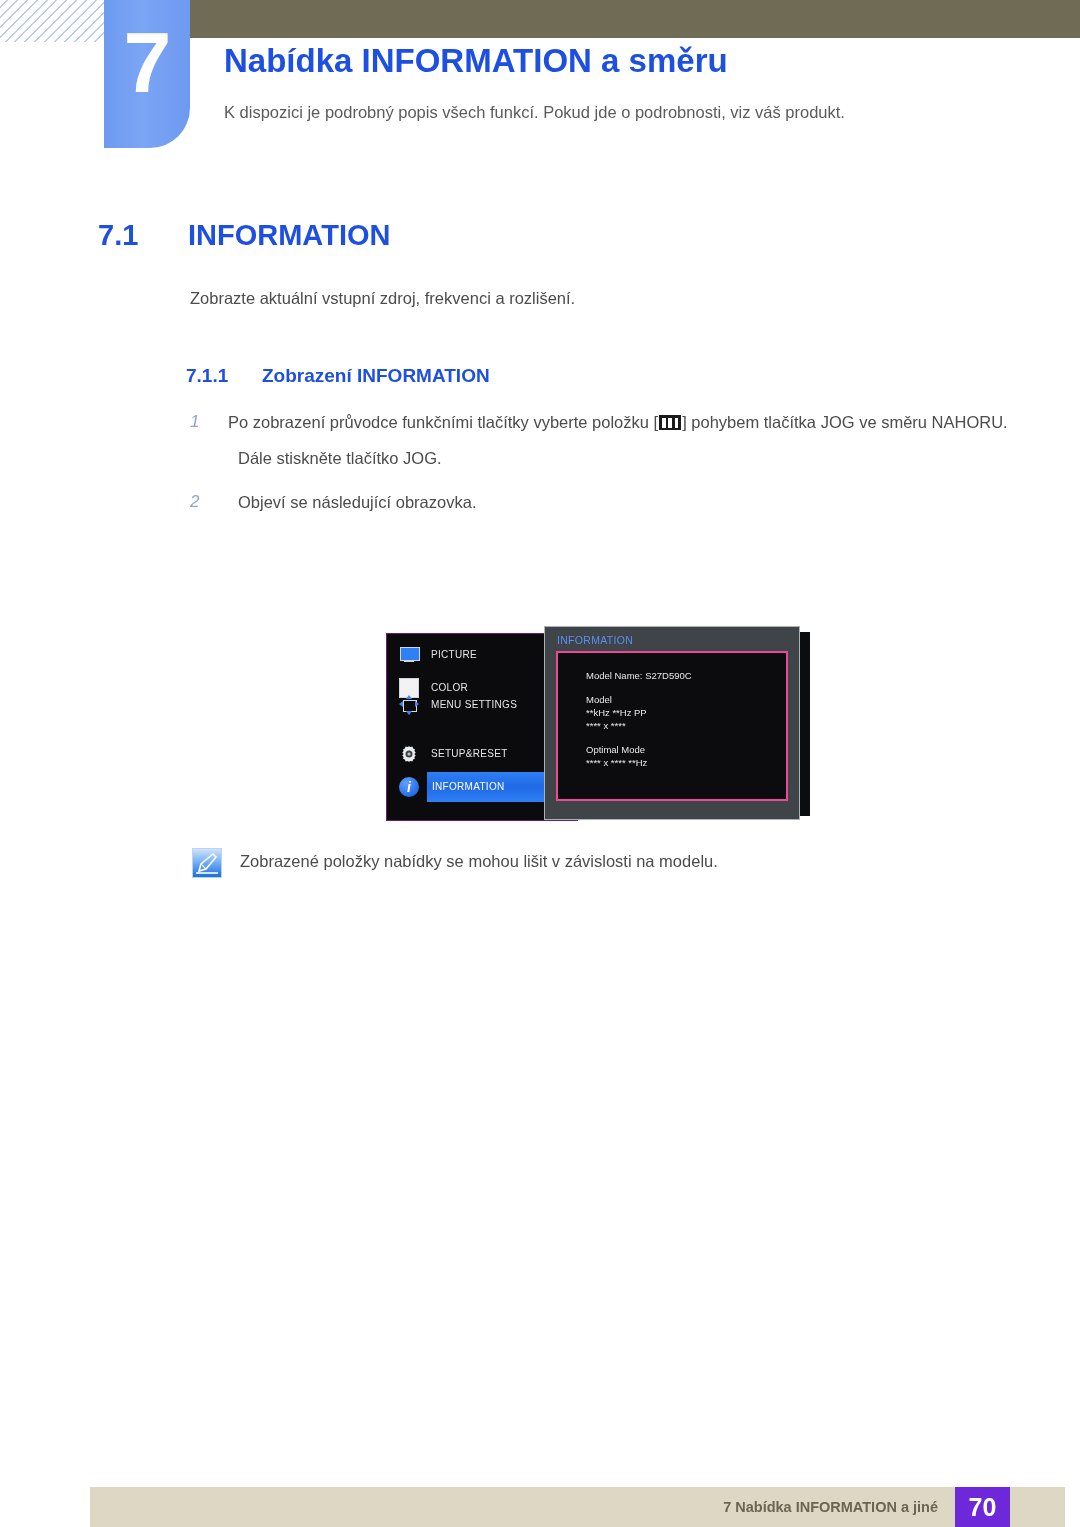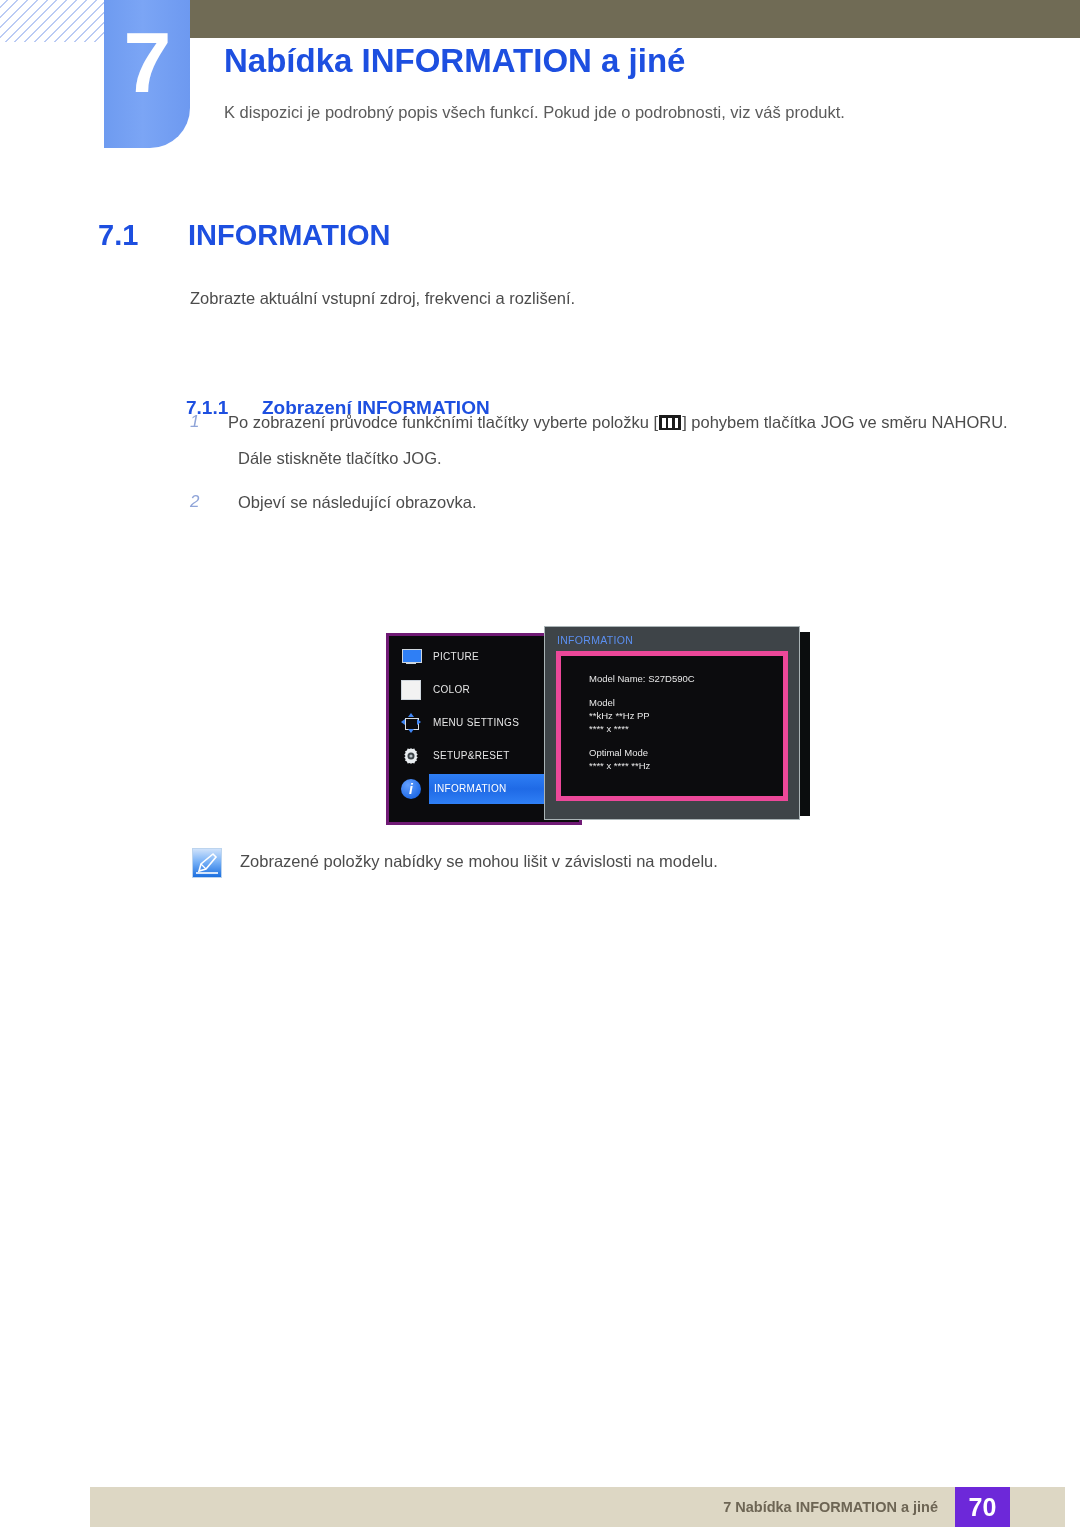--- a/index.html
+++ b/index.html
@@ -121,21 +121,21 @@
     top: 362px;
     color: #1d4fe0;
     font-size: 19px;
     font-weight: bold;
     line-height: 28px;
   }
   .h2-num {
     display: inline-block;
     width: 76px;
   }
-  .h2-text { display: inline-block; margin-top: 32px; }
+  .h2-text { display: inline-block; }
 
   
   .steps {
     position: absolute;
     left: 190px;
     top: 408px;
     width: 830px;
   }
   .step {
     position: relative;
@@ -204,21 +204,21 @@
     height: 184px;
     background: #0b0d0e;
   }
   .osd-left {
     position: absolute;
     left: 0;
     top: 7px;
     width: 190px;
     height: 186px;
     background: #0b0b0d;
-    border: 3px solid #701a75;
+    border: 1px solid #701a75;
   }
   .osd-right {
     position: absolute;
     left: 158px;
     top: 0;
     width: 254px;
     height: 192px;
     background: #3e4448;
     border: 1px solid #aab4b6;
   }
@@ -231,21 +231,21 @@
     letter-spacing: .3px;
     line-height: 14px;
   }
   .osd-inner {
     position: absolute;
     left: 11px;
     top: 24px;
     right: 11px;
     bottom: 18px;
     background: #0c0c0e;
-    border: 5px solid #ec4899;
+    border: 2px solid #ec4899;
   }
   .osd-info {
     position: absolute;
     left: 28px;
     top: 16px;
     color: #e8e8e8;
     font-size: 9.5px;
     line-height: 13px;
   }
   .osd-info .blk { margin-bottom: 11px; }
@@ -416,21 +416,21 @@
 </style>
 </head>
 <body>
 
 <div class="page-header">
   <div class="hatch"></div>
   <div class="olive-bar"></div>
   <div class="chapter-tab">
     <div class="chapter-num">7</div>
   </div>
-  <div class="chapter-title">Nabídka INFORMATION a jiné</div>
+  <div class="chapter-title">Nabídka INFORMATION a směru</div>
   <div class="chapter-sub">K dispozici je podrobný popis všech funkcí. Pokud jde o podrobnosti, viz váš produkt.</div>
 </div>
 
 <div class="h1-row">
   <span class="h1-num">7.1</span><span class="h1-text">INFORMATION</span>
 </div>
 
 <div class="lead-text">Zobrazte aktuální vstupní zdroj, frekvenci a rozlišení.</div>
 
 <div class="h2-row">
@@ -464,21 +464,21 @@
           <span class="stand"></span>
         </span>
       <span class="lb">PICTURE</span>
     </div>
 
     <div class="osd-item" style="top:39px;">
       <span class="ic ic-color"><span class="bar b1"></span><span class="bar b2"></span><span class="bar b3"></span></span>
       <span class="lb">COLOR</span>
     </div>
 
-    <div class="osd-item" style="top:72px;">
+    <div class="osd-item" style="top:56px;">
       <span class="ic ic-arrows">
           <span class="ctr"></span>
           <s class="up"></s>
           <s class="dn"></s>
           <s class="lf"></s>
           <s class="rt"></s>
         </span>
       <span class="lb">MENU SETTINGS</span>
     </div>
 

